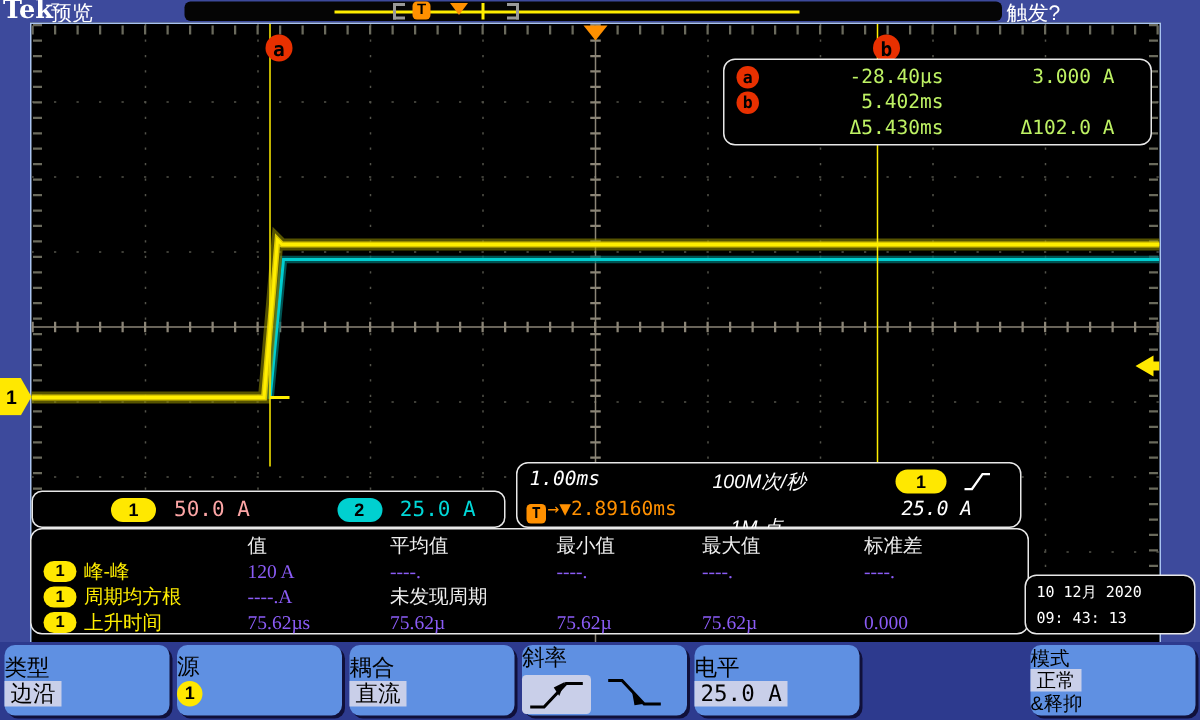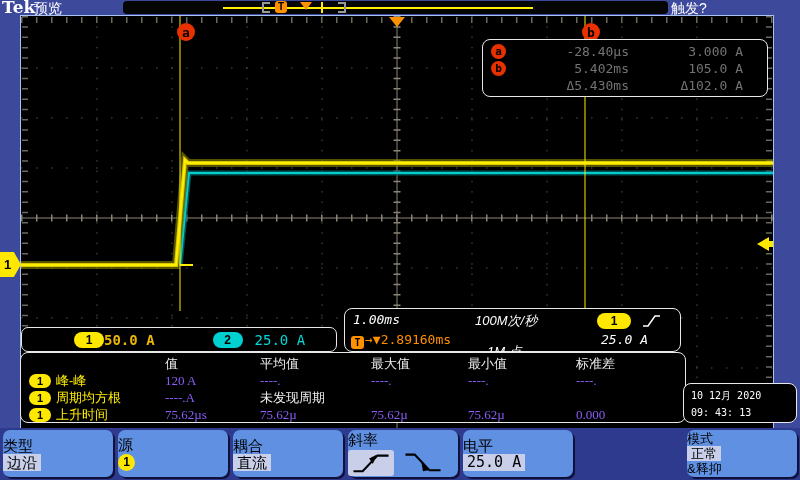--- a/index.html
+++ b/index.html
@@ -30,31 +30,31 @@
 
   
   .ch1-marker{left:0px;top:252px;width:21px;height:25px;background:#ffe800;
     clip-path:polygon(0 0,66% 0,100% 50%,66% 100%,0 100%);
     color:#000;font-weight:bold;font-size:13px;line-height:25px;padding-left:4px;box-sizing:border-box;z-index:3;}
 
   
   .box{background:#000;border:1px solid #e8e8e8;border-radius:8px;box-sizing:border-box;z-index:4;}
   .cursor-box{left:482px;top:39px;width:286px;height:58px;padding:3px 4px 0 8px;}
   .cursor-row{display:grid;grid-template-columns:26px 112px 1fr;height:17px;align-items:center;}
-  .cursor-row .t,.cursor-row .v{color:#737373;font-size:13px;text-align:right;}
+  .cursor-row .t,.cursor-row .v{color:#bef264;font-size:13px;text-align:right;}
   .cursor-row .v{padding-right:20px;}
   .cbadge{width:15px;height:15px;border-radius:50%;background:#e83000;color:#000;font-size:11px;font-weight:bold;
           text-align:center;line-height:15px;}
 
   .chan-bar{left:21px;top:327px;width:316px;height:25px;display:flex;align-items:center;border-radius:7px;}
   .oval{height:16px;min-width:30px;border-radius:8px;color:#000;font-size:12px;font-weight:bold;text-align:center;line-height:16px;}
   .oval.yellow{background:#ffe800;}
   .oval.cyan{background:#00d0d0;}
   .chan-bar .s1{margin-left:52px;}
-  .chan-bar .l1{color:#eab308;font-size:14px;font-weight:bold;}
+  .chan-bar .l1{margin-left:12px;color:#fca5a5;font-size:14px;}
   .chan-bar .s2{margin-left:58px;}
   .chan-bar .l2{margin-left:12px;color:#00d8d8;font-size:14px;}
 
   .horiz-box{left:344px;top:308px;width:337px;height:44px;}
   .horiz-box .w{color:#fff;font-size:13px;font-style:italic;}
   .horiz-box .org{color:#ff9000;font-size:13px;}
   .tchip{display:inline-block;width:13px;height:13px;background:#ff9000;border-radius:3px;color:#000;
          font-size:10px;font-weight:bold;text-align:center;line-height:13px;vertical-align:-2px;margin-right:1px;}
 
   .meas-box{left:20px;top:352px;width:666px;height:71px;padding:2px 0 0 8px;
@@ -167,21 +167,20 @@
 
   <div class="abs box cursor-box mono">
     <div class="cursor-row">
       <span class="cbadge">a</span>
       <span class="t">-28.40µs</span>
       <span class="v">3.000 A</span>
     </div>
     <div class="cursor-row">
       <span class="cbadge">b</span>
       <span class="t">5.402ms</span>
-      <span class="v">105.0 A</span>
     </div>
     <div class="cursor-row">
       <span></span>
       <span class="t">Δ5.430ms</span>
       <span class="v">Δ102.0 A</span>
     </div>
   </div>
 
   <div class="abs box chan-bar">
     <span class="oval yellow s1">1</span>
@@ -199,22 +198,22 @@
     </svg>
     <span class="abs org mono" style="left:6px;top:23px;"><span class="tchip">T</span><span>→▼</span><span>2.89160ms</span></span>
     <span class="abs w" style="left:142px;top:34px;">1M 点</span>
     <span class="abs w mono" style="left:256px;top:23px;">25.0 A</span>
   </div>
 
   <div class="abs box meas-box">
     <span></span>
     <span class="hd">值</span>
     <span class="hd">平均值</span>
+    <span class="hd">最小值</span>
     <span class="hd">最大值</span>
-    <span class="hd">最小值</span>
     <span class="hd">标准差</span>
 
     <span class="meas-label">
       <span class="oval yellow">1</span>
       <span>峰-峰</span>
     </span>
     <span class="val">120 A</span>
     <span class="val">----.</span>
     <span class="val">----.</span>
     <span class="val">----.</span>

